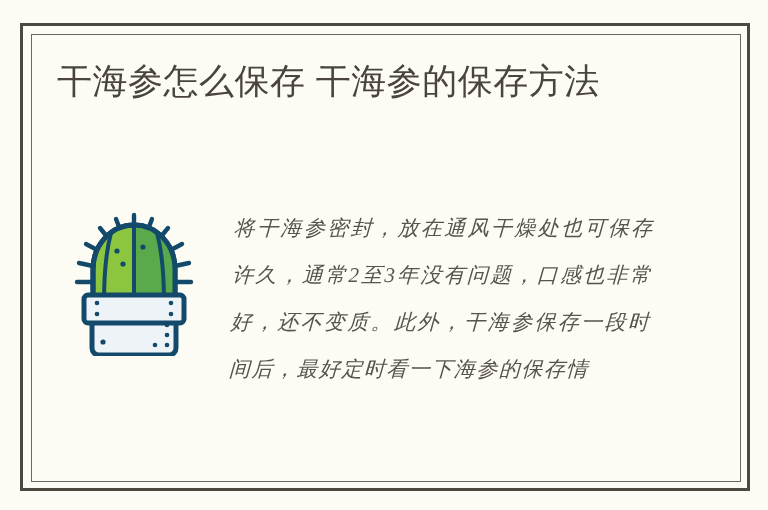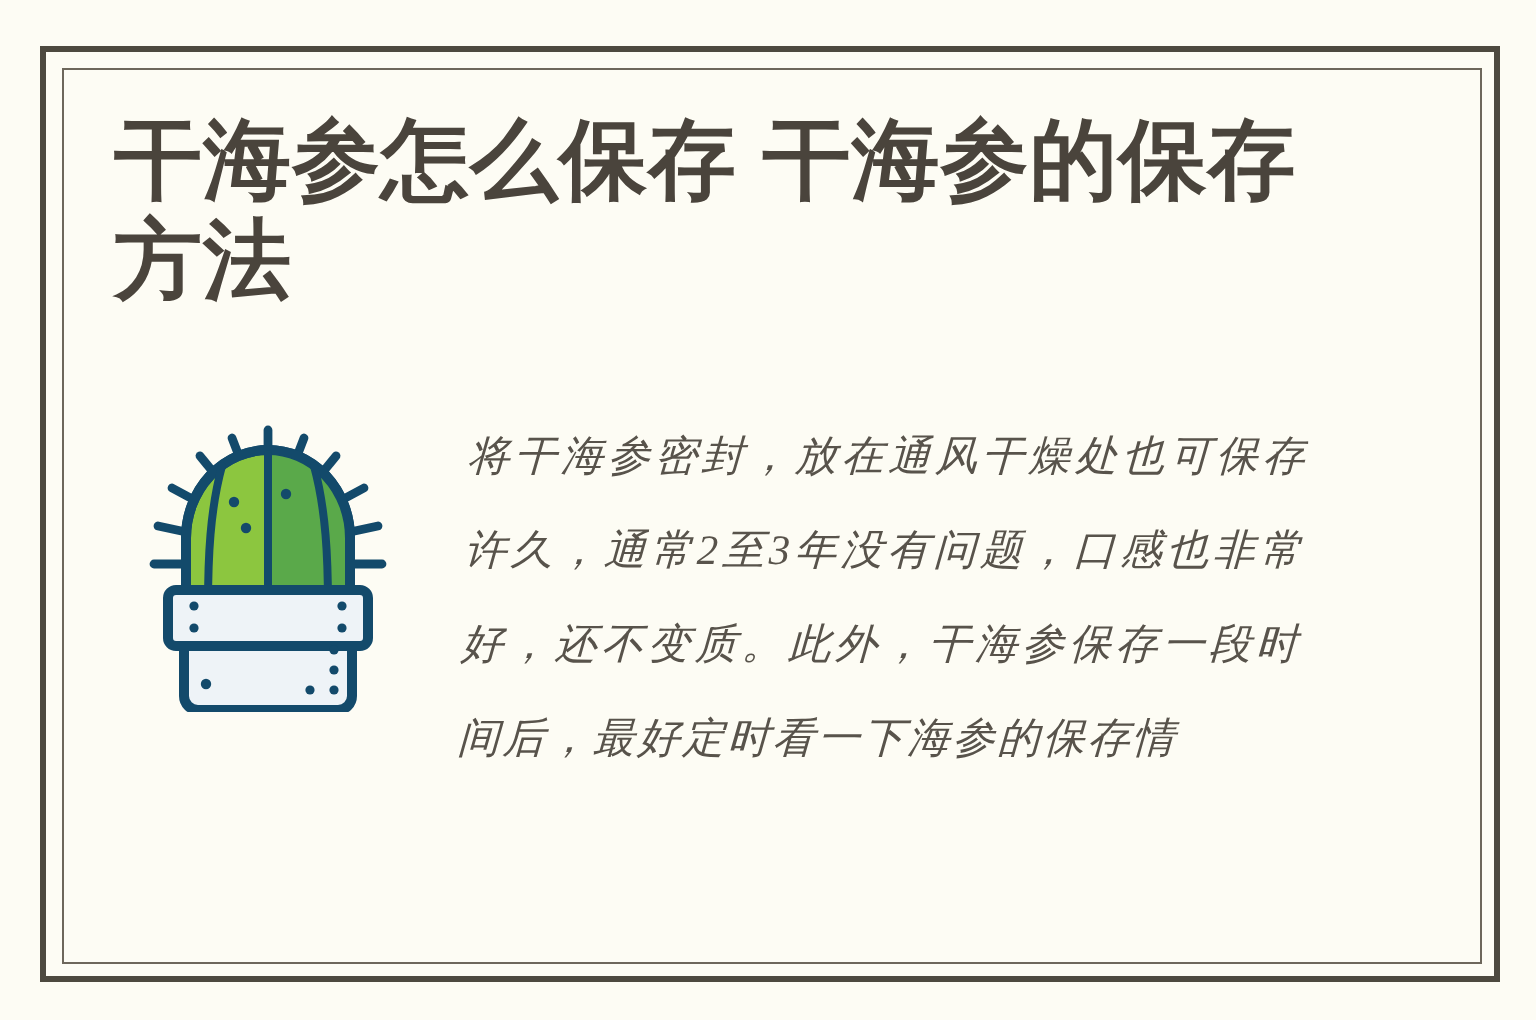--- a/index.html
+++ b/index.html
@@ -51,25 +51,25 @@
     top: 0;
     width: 768px;
     height: 510px;
   }
 
   .title {
     position: absolute;
     left: 57px;
     top: 56px;
     width: 600px;
-    font-size: 44px;
+    font-size: 35px;
     line-height: 50px;
     color: #4a443c;
     font-family: "Liberation Sans", sans-serif;
-    font-weight: 700;
+    font-weight: 400;
     letter-spacing: 0.5px;
     white-space: pre-wrap;
   }
 
   .article-row {
     position: absolute;
     left: 57px;
     top: 205px;
     width: 660px;
     height: 270px;

